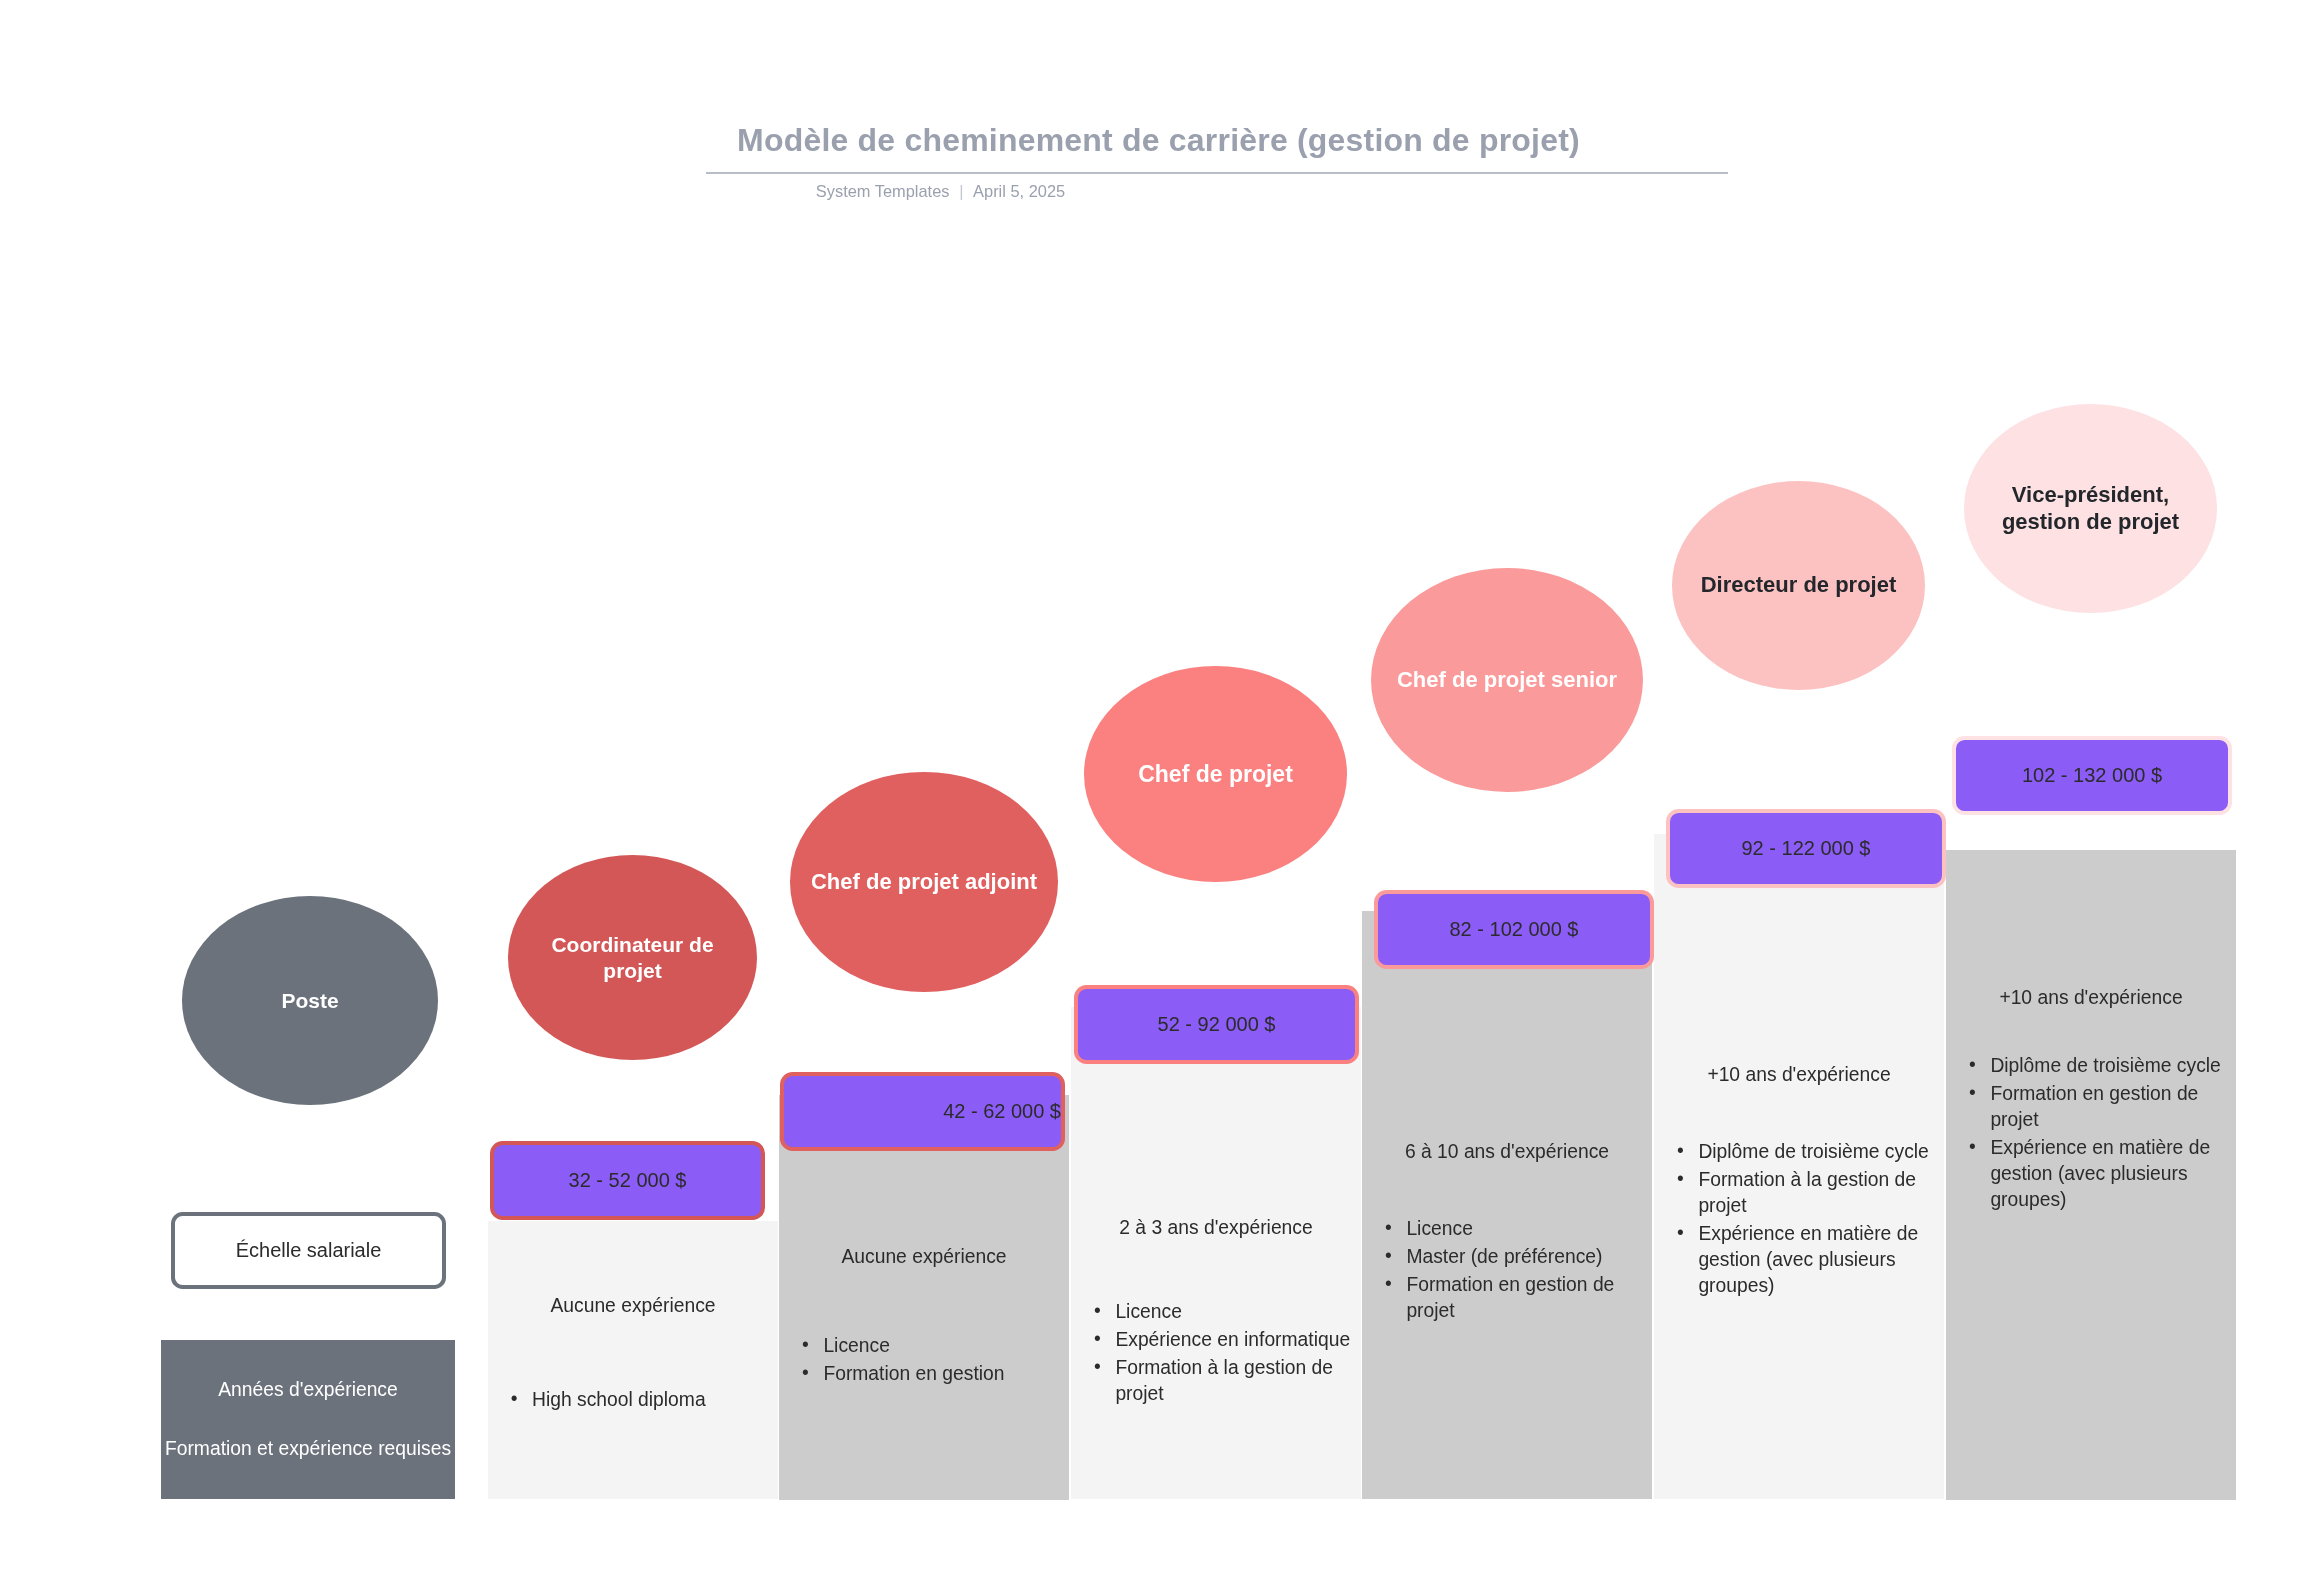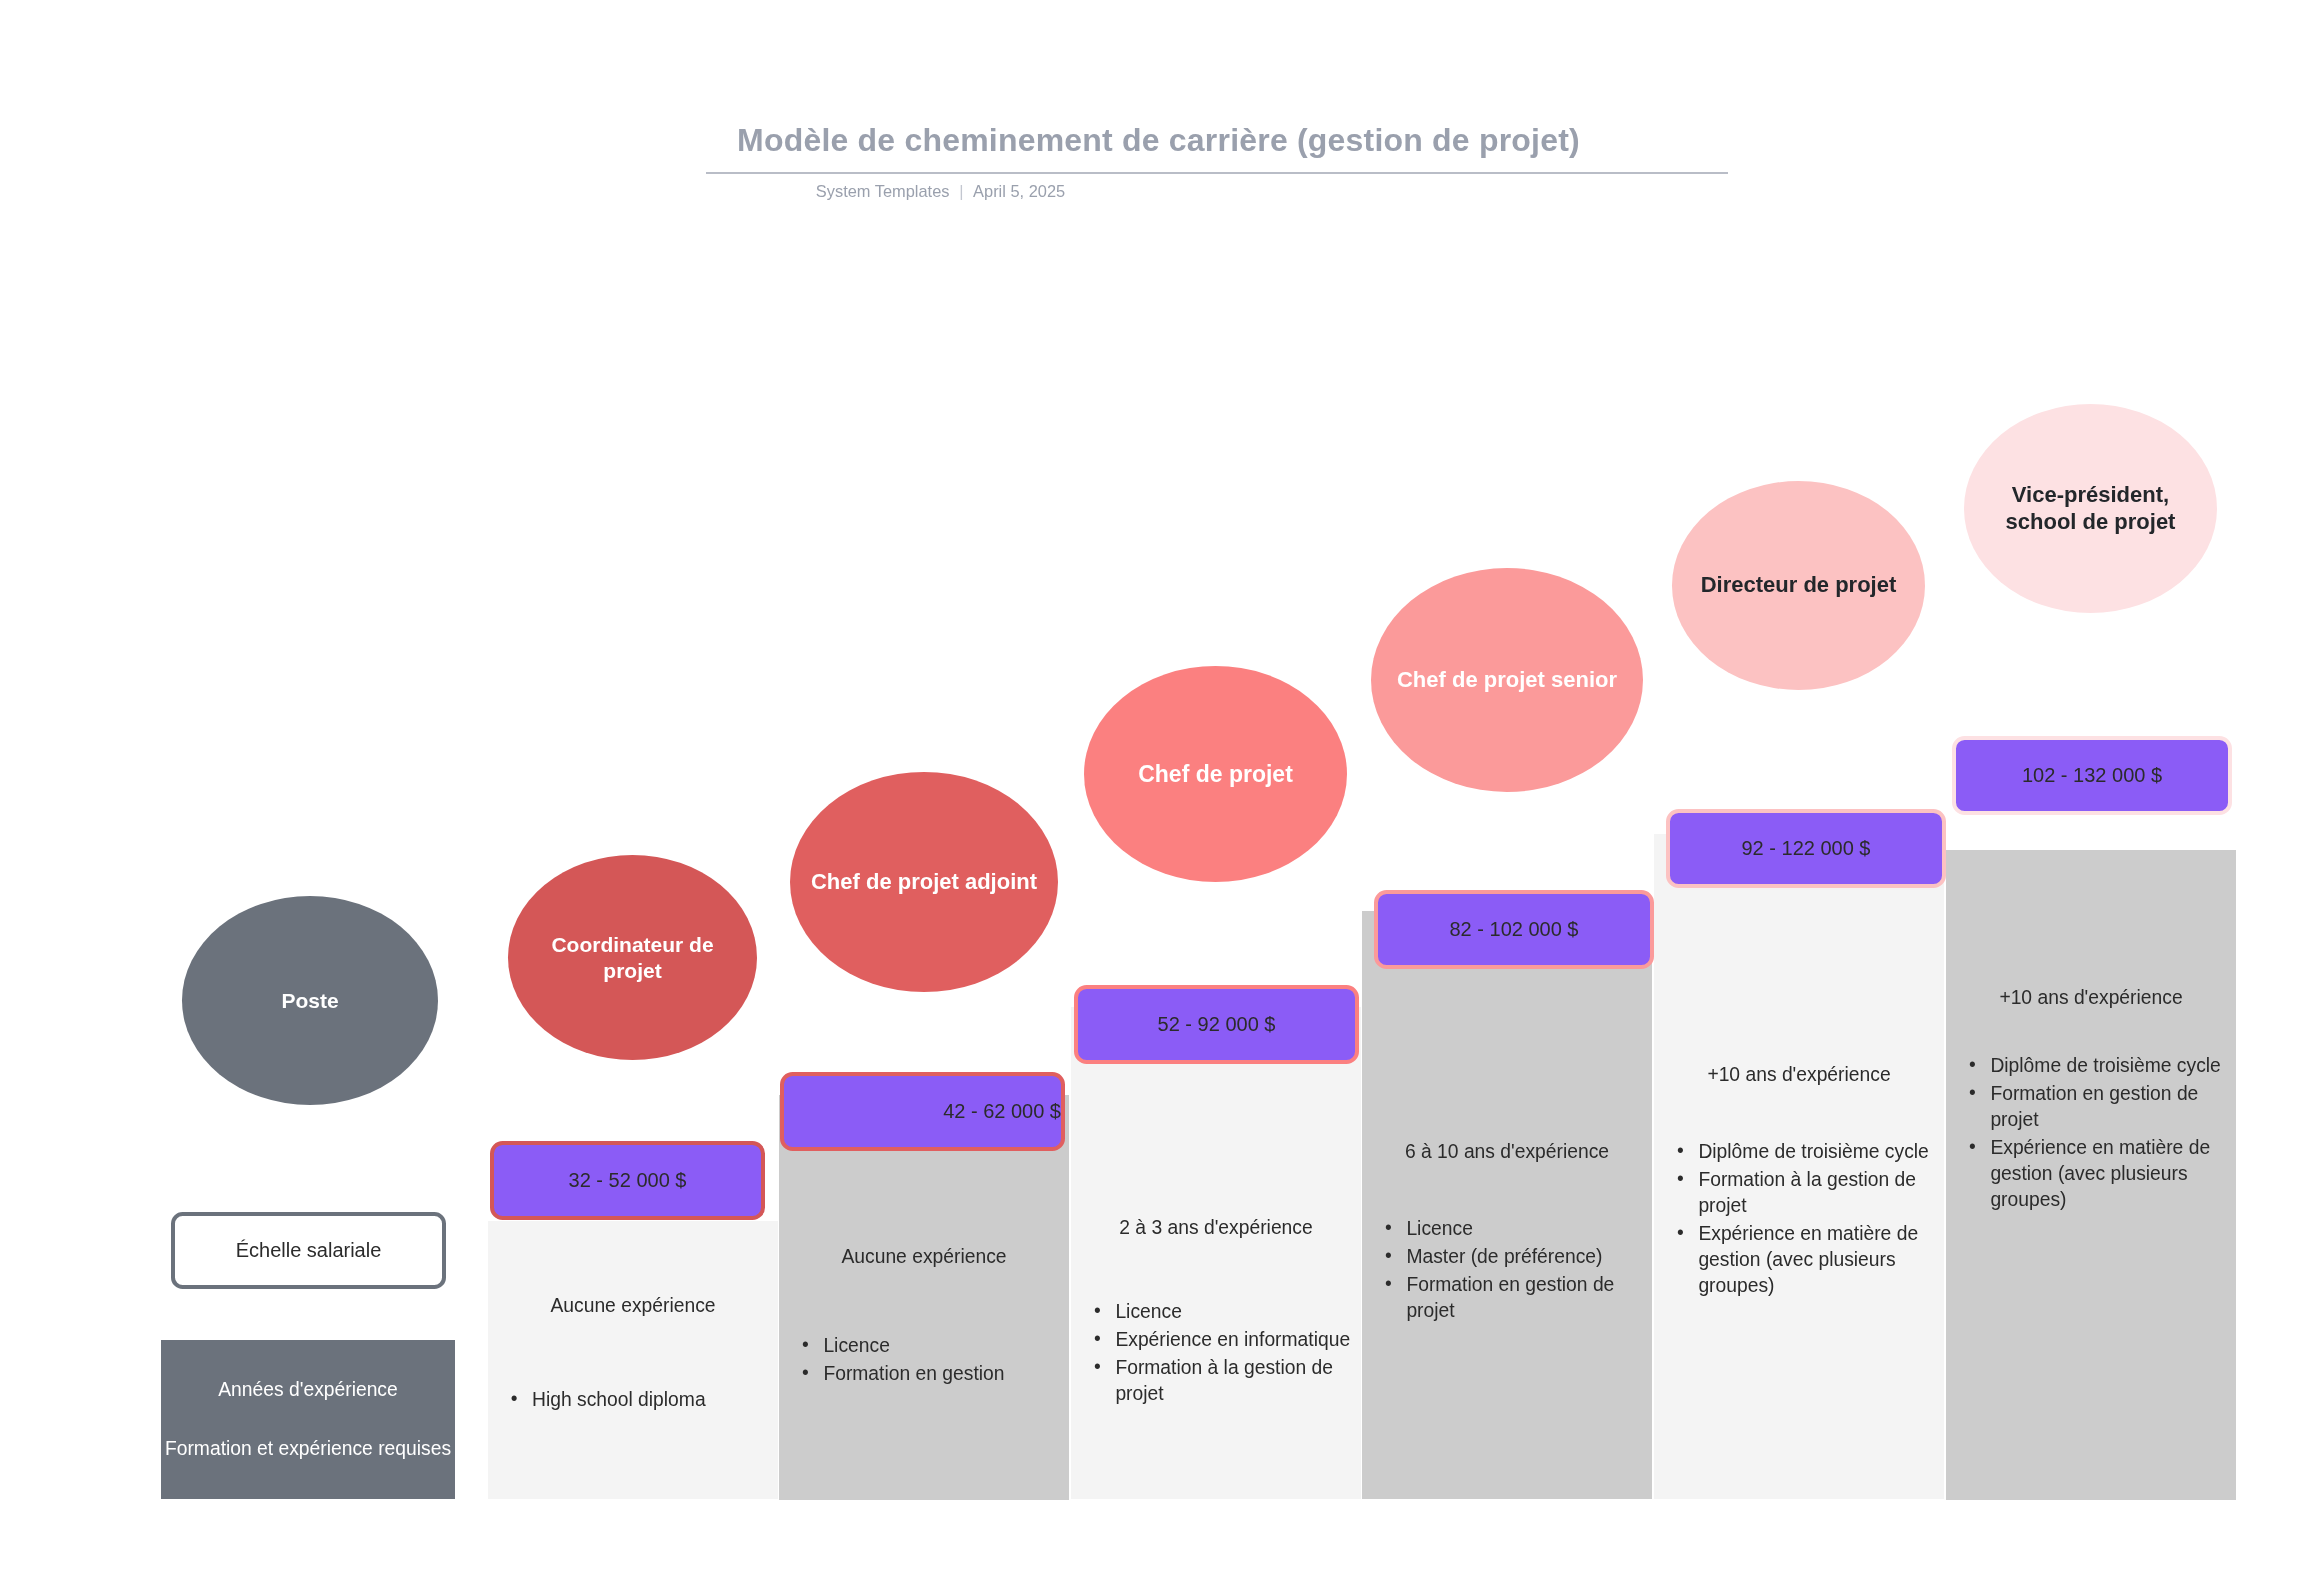--- a/index.html
+++ b/index.html
@@ -263,17 +263,17 @@
         <ul class="panel-list" style="position: absolute; left: 15.4px; right: 9.7px; top: 203px;">
           <li>Diplôme de troisième cycle</li>
           <li>Formation en gestion de projet</li>
           <li>Expérience en matière de gestion (avec plusieurs groupes)</li>
         </ul>
       </div>
       <div class="stage-salary" style="left: 1952px; top: 736px; width: 280px; border: 4.8px solid rgb(253, 225, 227);">
         <span>102 - 132 000 $</span>
       </div>
       <div class="stage-circle" style="left: 1964px; top: 404px; width: 253px; height: 209px; background: rgb(253, 225, 227); color: rgb(35, 39, 43); font-size: 22px;">
-        <span>Vice-président, school de projet</span>
+        <span>Vice-président, gestion de projet</span>
       </div>
     </div>
   </div>
 
 
 </body></html>

